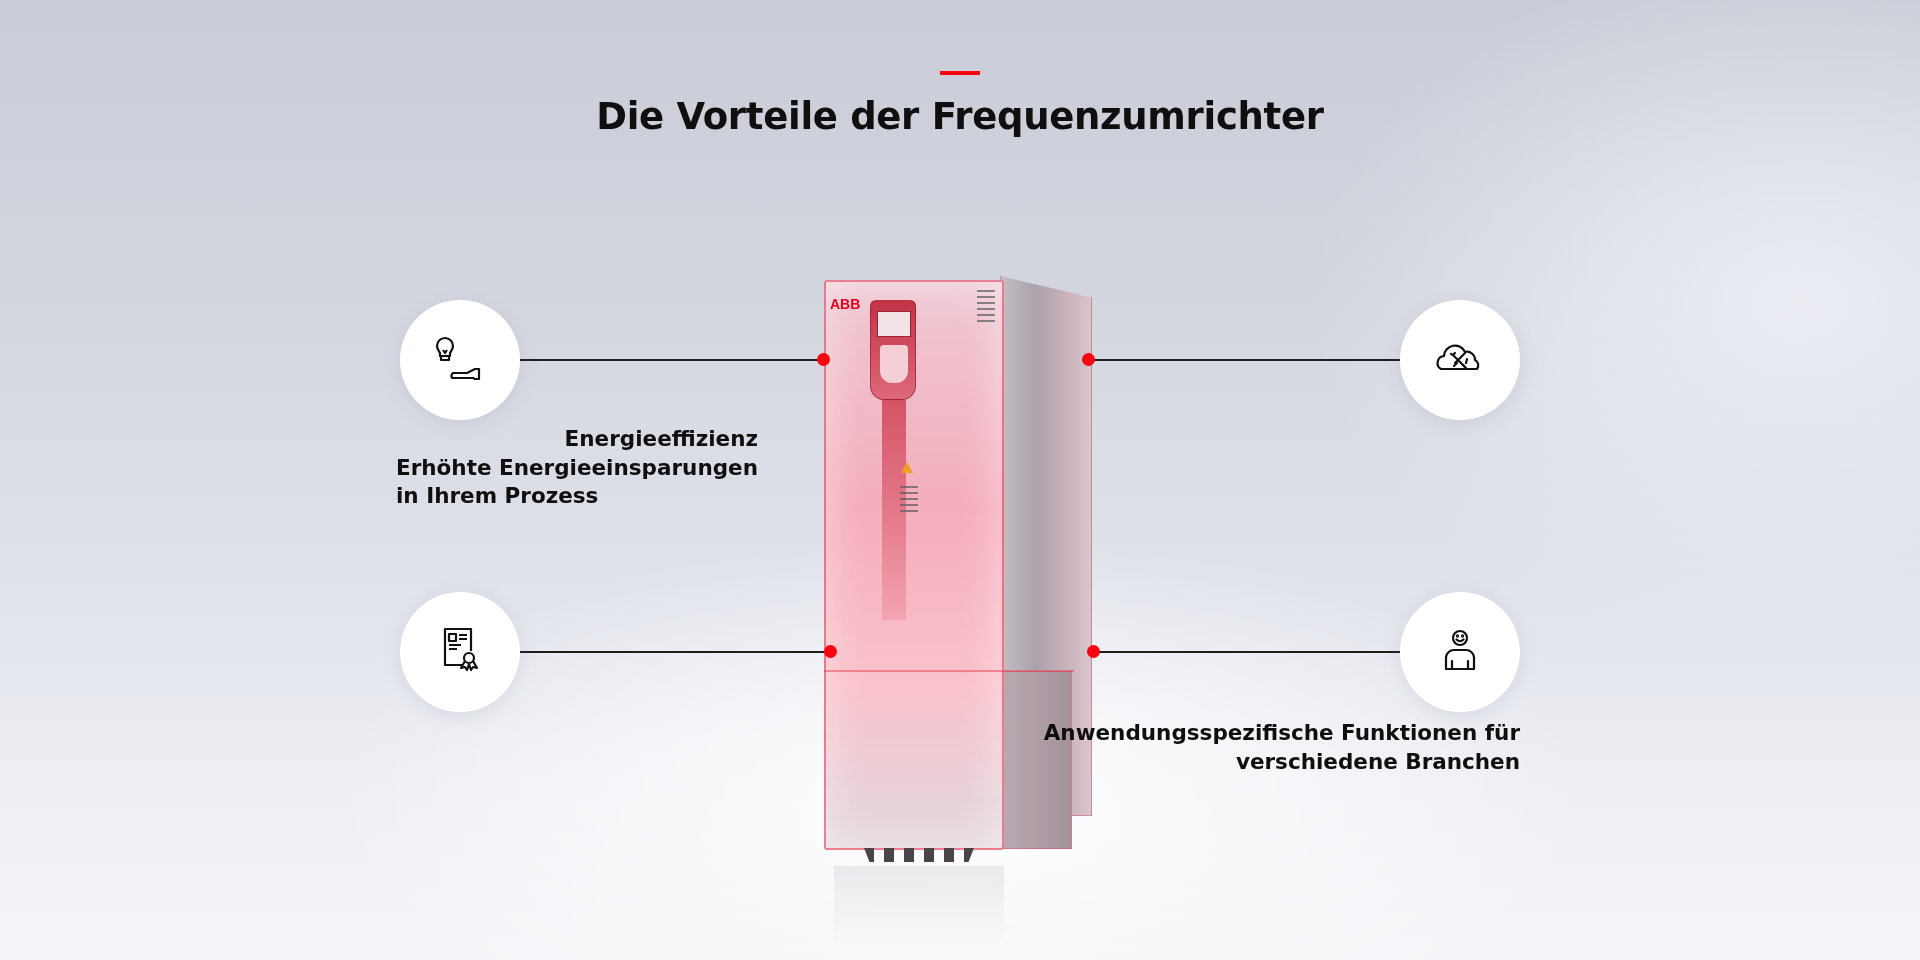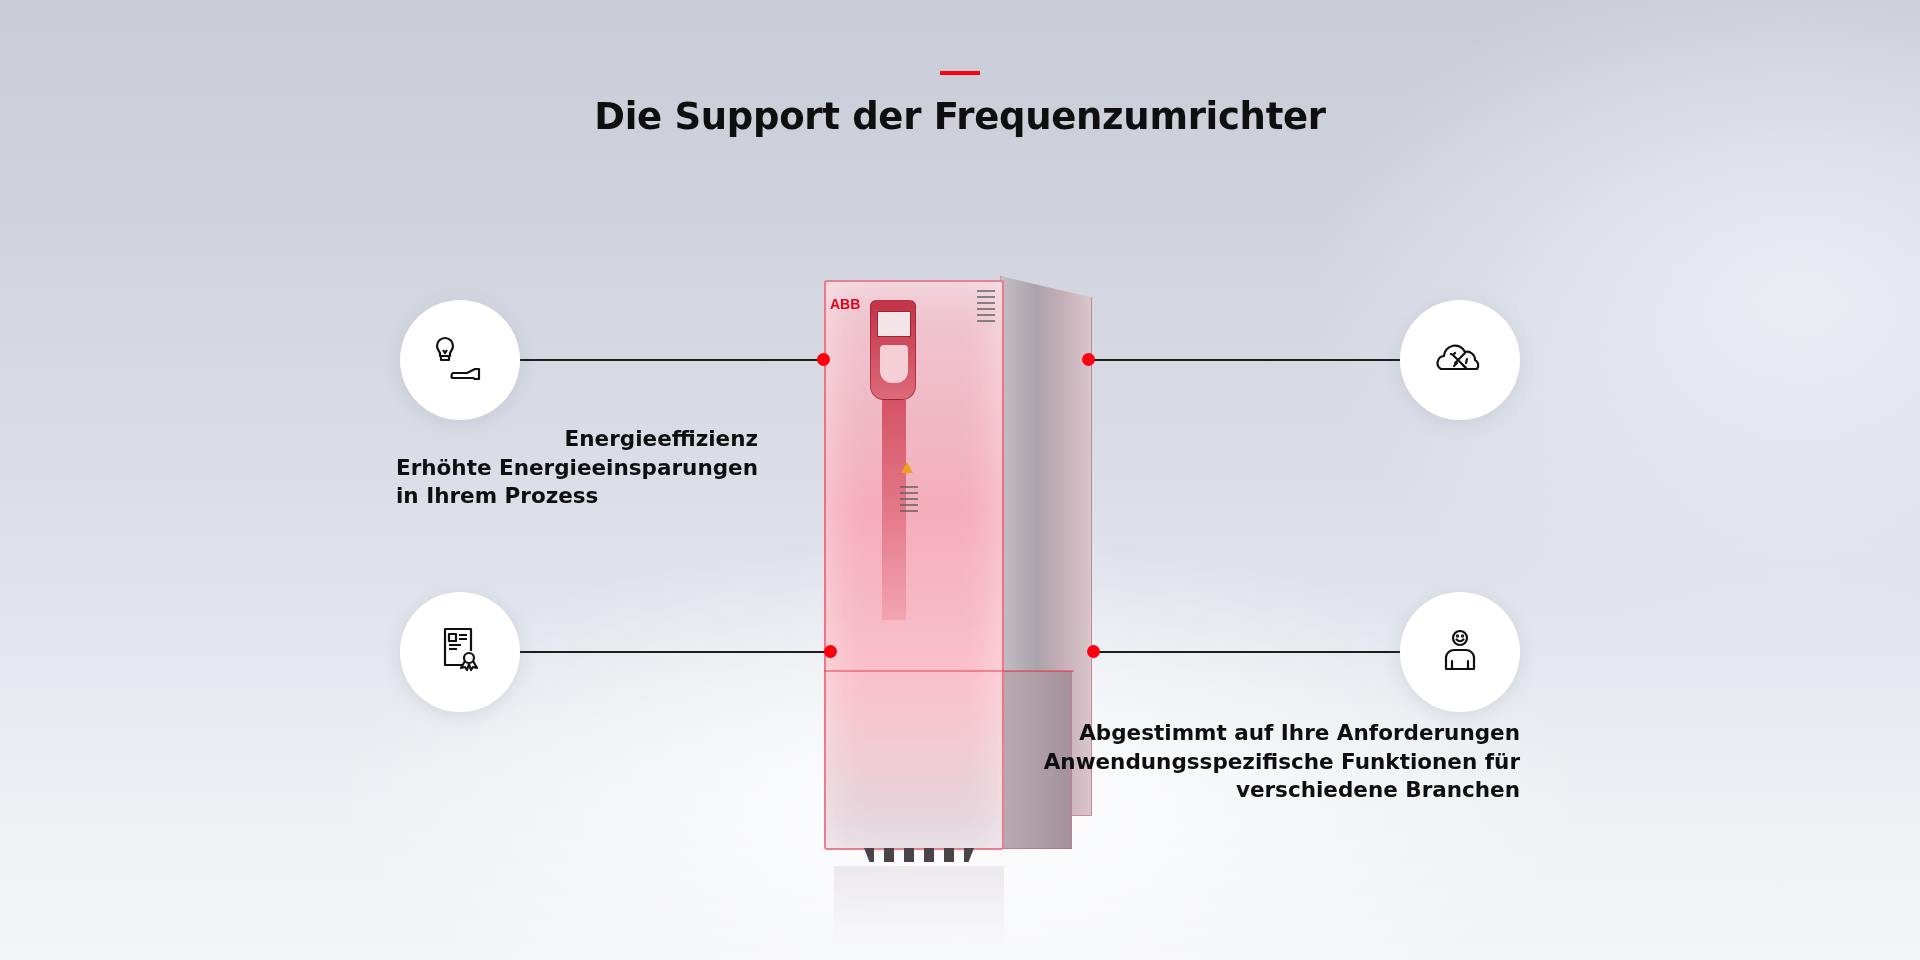--- a/index.html
+++ b/index.html
@@ -110,21 +110,21 @@
   }
   .feature-text.right { text-align: right; }
   .feature-title { font-weight: bold; }
   .feature-desc { font-weight: bold; white-space: pre-line; }
   .feature-title { white-space: pre-line; text-align: right; }
 </style>
 </head>
 <body>
 
 <div class="accent-bar"></div>
-<h1 class="page-title">Die Support der Frequenzumrichter</h1>
+<h1 class="page-title">Die Vorteile der Frequenzumrichter</h1>
 
 <div class="device">
   <div class="reflection"></div>
   <div class="body-side"></div>
   <div class="lower-side"></div>
   <div class="body-front"></div>
   <div class="seam"></div>
   <div class="strip"></div>
   <span class="logo">ABB</span>
   <div class="keypad">
@@ -198,16 +198,15 @@
   <svg viewBox="0 0 54 54" fill="none" stroke="#111" stroke-width="2.2" stroke-linejoin="round" stroke-linecap="round">
     <circle cx="27" cy="13" r="7"></circle>
     <path d="M23.5 14.5 q3.5 3.5 7 0"></path>
     <circle cx="24.5" cy="11" r="0.6" fill="#111"></circle>
     <circle cx="29.5" cy="11" r="0.6" fill="#111"></circle>
     <path d="M13 44 v-12 a8 8 0 0 1 8 -7 h12 a8 8 0 0 1 8 7 v12 z"></path>
     <path d="M19 44 v-8 M35 44 v-8"></path>
   </svg>
 </div>
 <div class="feature-text right" style="left:1040px;top:719px;width:480px">
-  <div class="feature-title">Abgestimmt auf Ihre Anforderungen</div>
   <div class="feature-desc">Anwendungsspezifische Funktionen für
 verschiedene Branchen</div>
 </div>
 
 </body></html>

